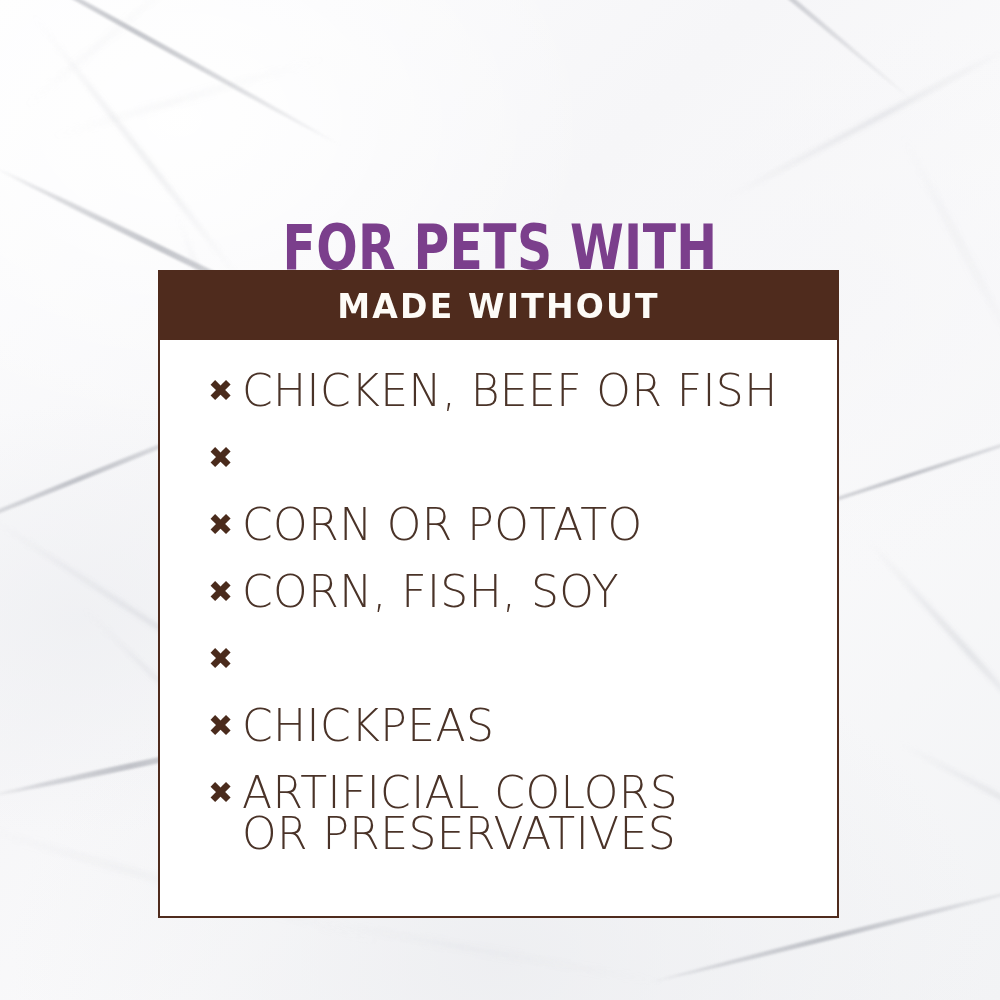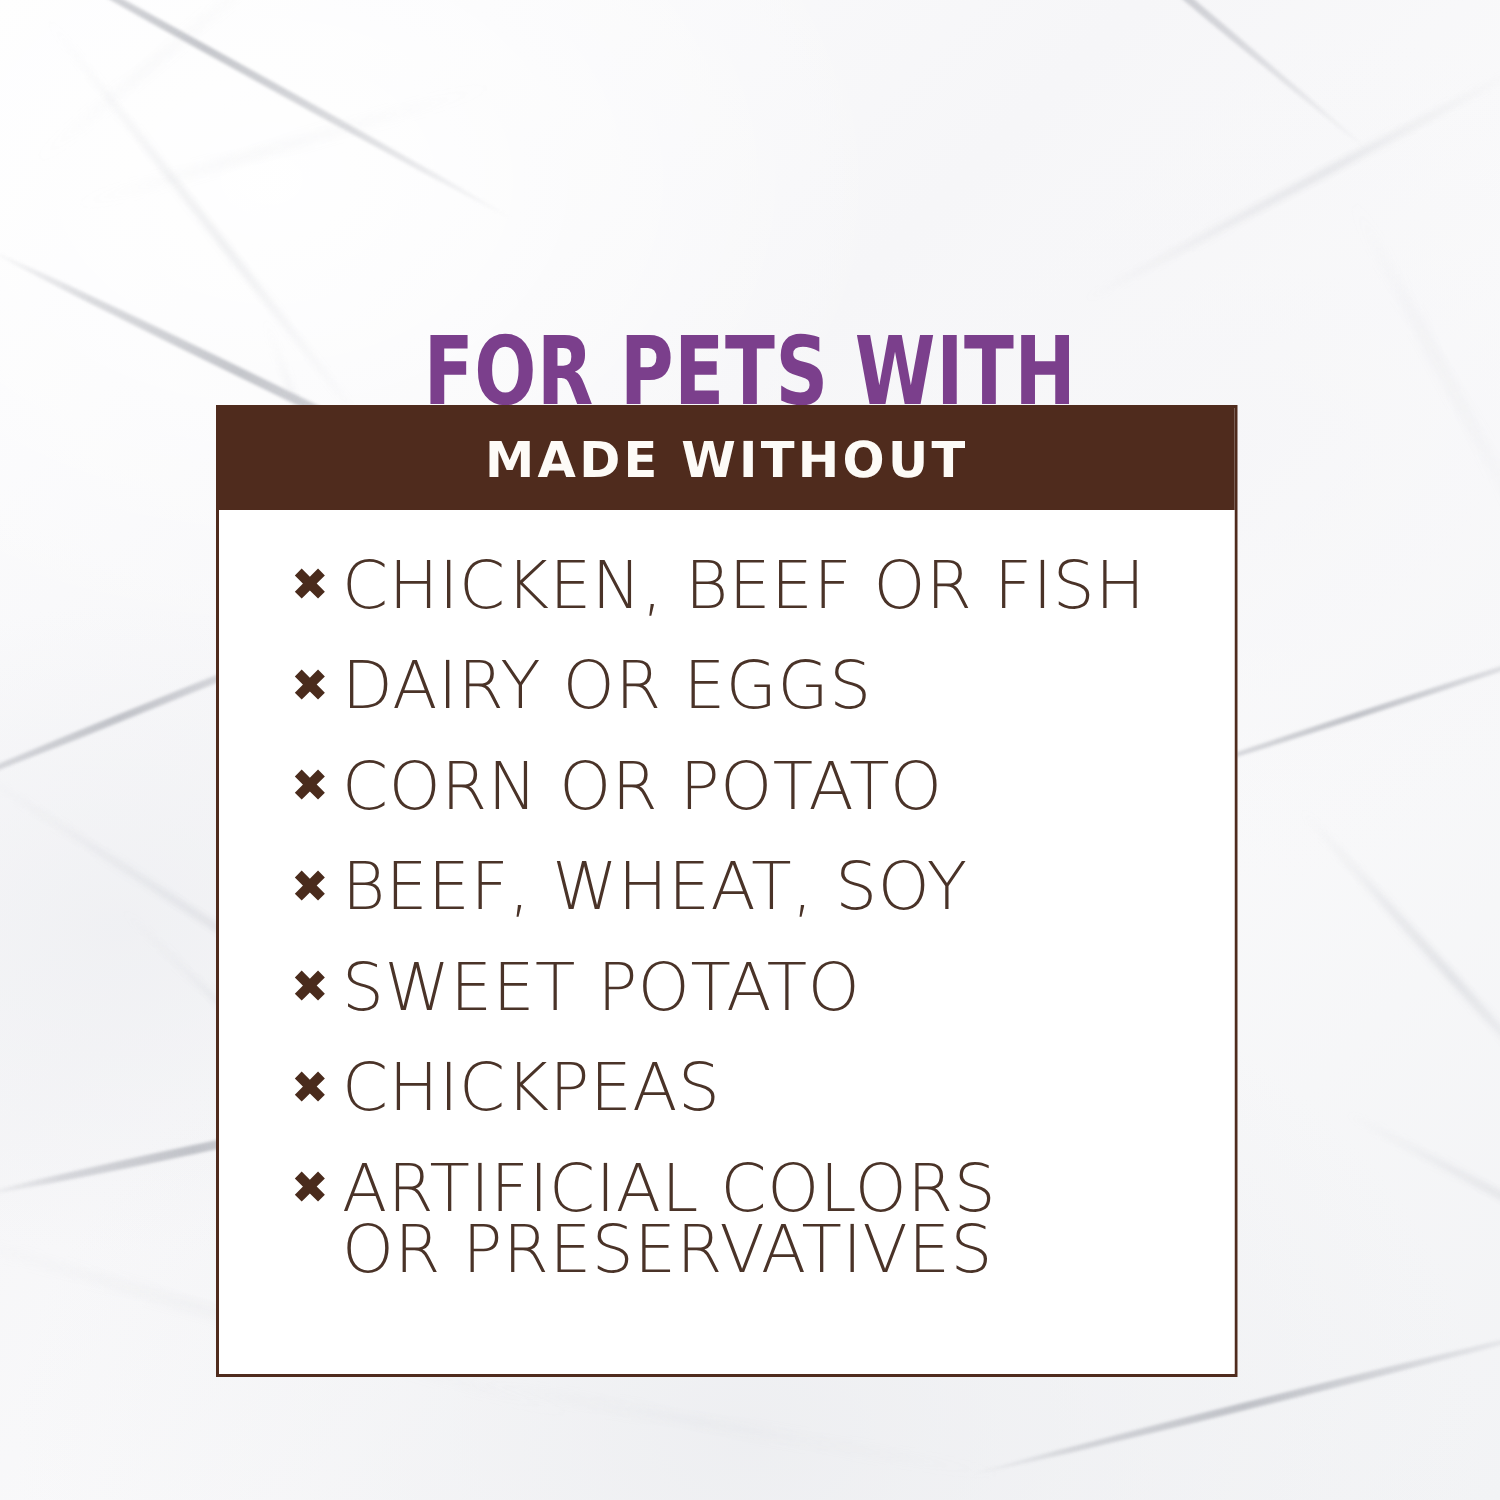--- a/index.html
+++ b/index.html
@@ -92,21 +92,21 @@
     letter-spacing:.5px;
     transform:scaleX(.86);
     transform-origin:50% 0;
     white-space:pre;
   }
   .heading .l2 { font-size:69px; }
 
   
   .card {
     position:absolute;
-    left:144px; top:270px;
+    left:158px; top:270px;
     width:681px; height:648px;
     background:#ffffff;
     border:2px solid #4f2b1d;
     display:flex;
     flex-direction:column;
   }
 
   .card-header {
     background:#4f2b1d;
     height:68px;
@@ -197,36 +197,34 @@
 
     <div class="card-body">
 
       <div class="item">
         <span class="x-icon">✖</span>
         <span class="item-label">CHICKEN, BEEF OR FISH</span>
       </div>
 
       <div class="item">
         <span class="x-icon">✖</span>
-        <span class="item-label">DAIRY OR EGGS</span>
       </div>
 
       <div class="item">
         <span class="x-icon">✖</span>
         <span class="item-label">CORN OR POTATO</span>
       </div>
 
       <div class="item">
         <span class="x-icon">✖</span>
-        <span class="item-label">BEEF, WHEAT, SOY</span>
-      </div>
-
-      <div class="item">
-        <span class="x-icon">✖</span>
-        <span class="item-label">SWEET POTATO</span>
+        <span class="item-label">CORN, FISH, SOY</span>
+      </div>
+
+      <div class="item">
+        <span class="x-icon">✖</span>
       </div>
 
       <div class="item">
         <span class="x-icon">✖</span>
         <span class="item-label">CHICKPEAS</span>
       </div>
 
       <div class="item">
         <span class="x-icon">✖</span>
         <span class="item-label">ARTIFICIAL COLORS

